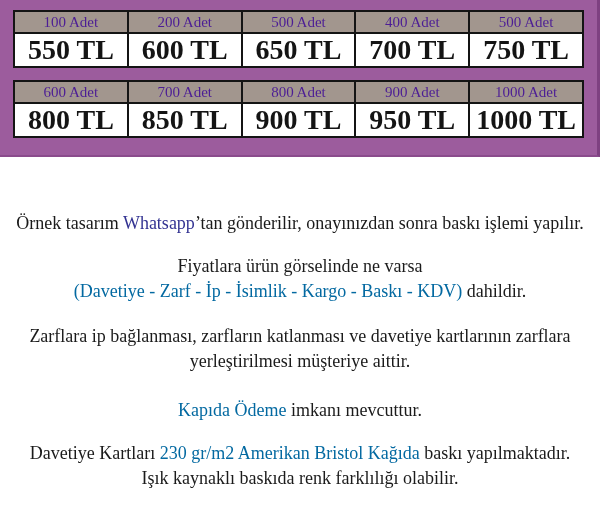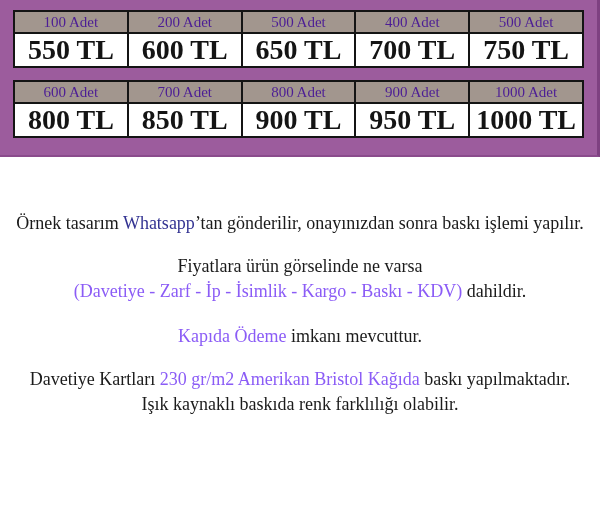--- a/index.html
+++ b/index.html
@@ -54,21 +54,21 @@
     padding-top: 54px;
     text-align: center;
     font-size: 18px;
     line-height: 25px;
     color: #1b1b1b;
   }
   .note { margin: 0 0 18px 0; text-align: center; }
   .note.gap-md { margin-bottom: 20px; }
   .note.gap-lg { margin-bottom: 24px; }
   .line { white-space: nowrap; }
-  .red  { color: #8b5cf6; }
+  .red  { color: #0369a1; }
   .blue { color: #333392; }
 </style>
 </head>
 <body>
 
 <div class="banner">
 
   <table class="price-table first">
     <tbody>
         <tr>
@@ -113,20 +113,24 @@
 
   <div class="note">
     <div class="line"><span>Örnek tasarım </span><span class="blue">Whatsapp</span><span>’tan gönderilir, onayınızdan sonra baskı işlemi yapılır.</span></div>
   </div>
 
   <div class="note gap-md">
     <div class="line"><span>Fiyatlara ürün görselinde ne varsa</span></div>
     <div class="line"><span class="red">(Davetiye - Zarf - İp - İsimlik - Kargo - Baskı - KDV)</span><span> dahildir.</span></div>
   </div>
 
+  <div class="note gap-lg">
+    <div class="line"><span>Zarflara ip bağlanması, zarfların katlanması ve davetiye kartlarının zarflara</span></div>
+    <div class="line"><span>yerleştirilmesi müşteriye aittir.</span></div>
+  </div>
 
   <div class="note">
     <div class="line"><span class="red">Kapıda Ödeme</span><span> imkanı mevcuttur.</span></div>
   </div>
 
   <div class="note">
     <div class="line"><span>Davetiye Kartları </span><span class="red">230 gr/m2 Amerikan Bristol Kağıda</span><span> baskı yapılmaktadır.</span></div>
     <div class="line"><span>Işık kaynaklı baskıda renk farklılığı olabilir.</span></div>
   </div>
 

